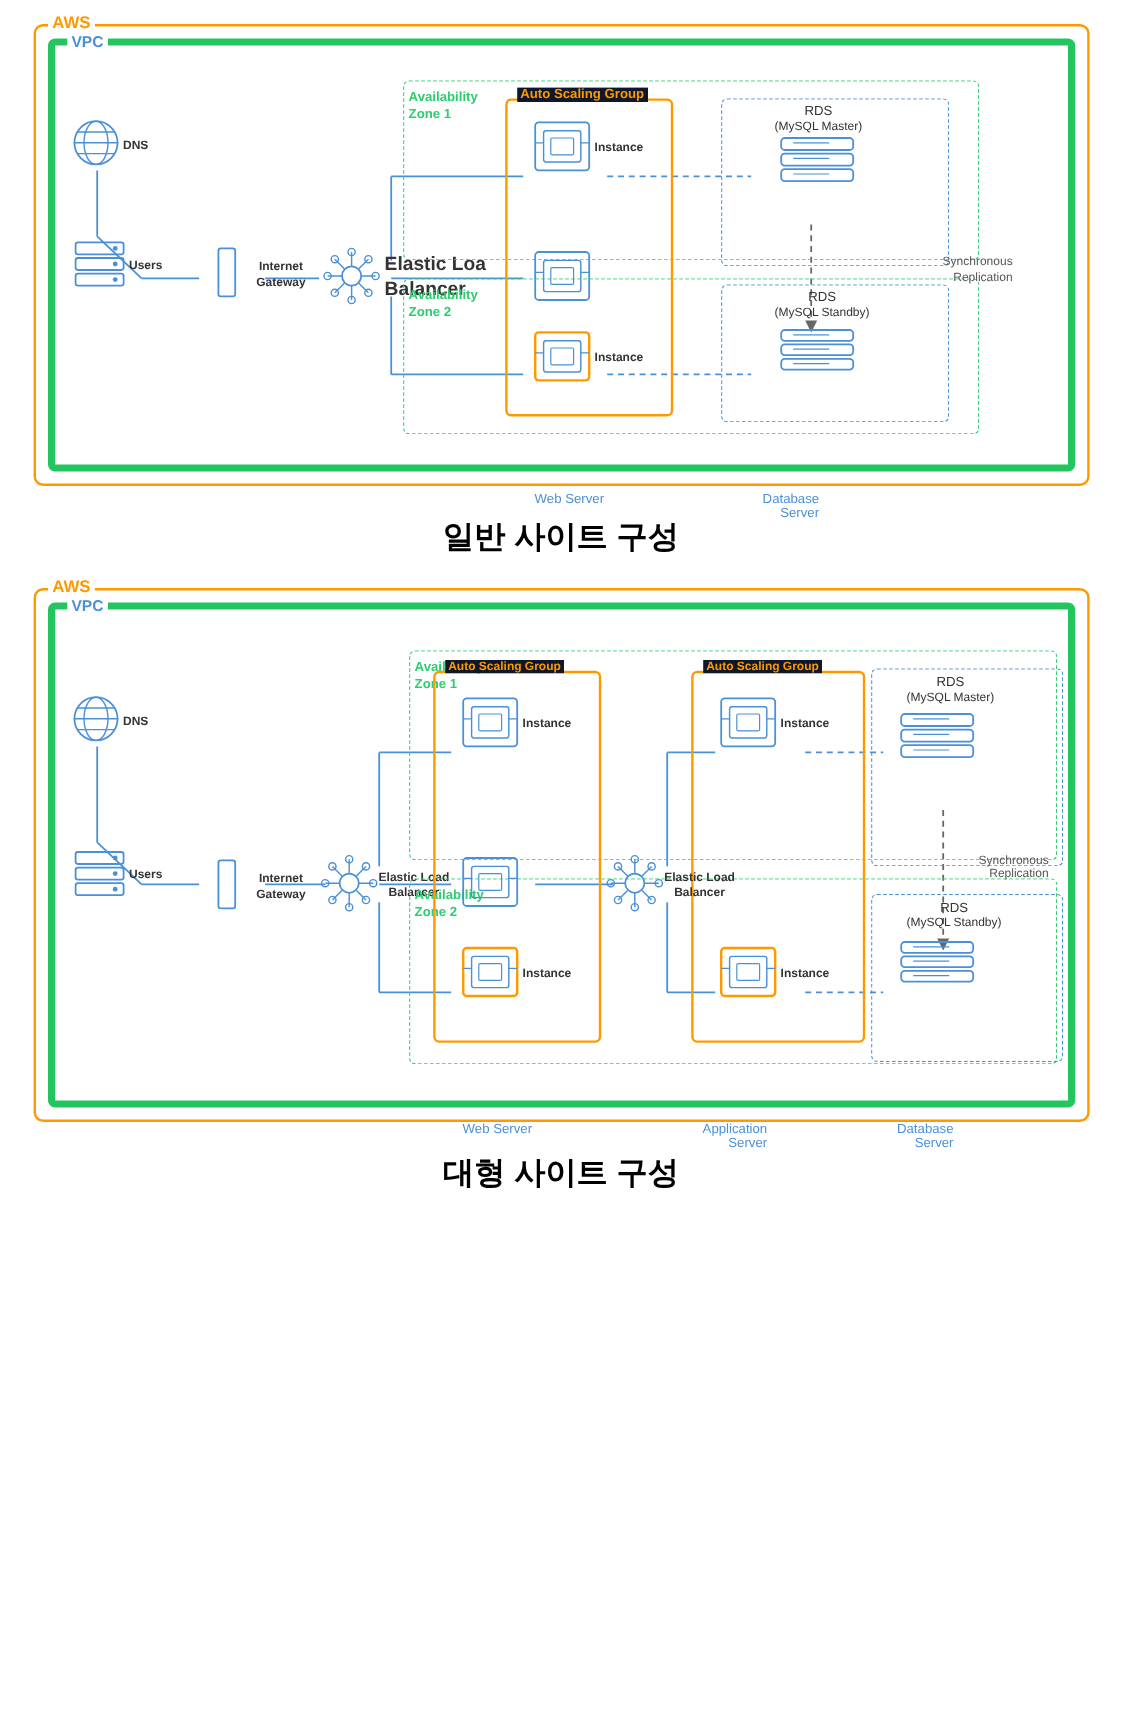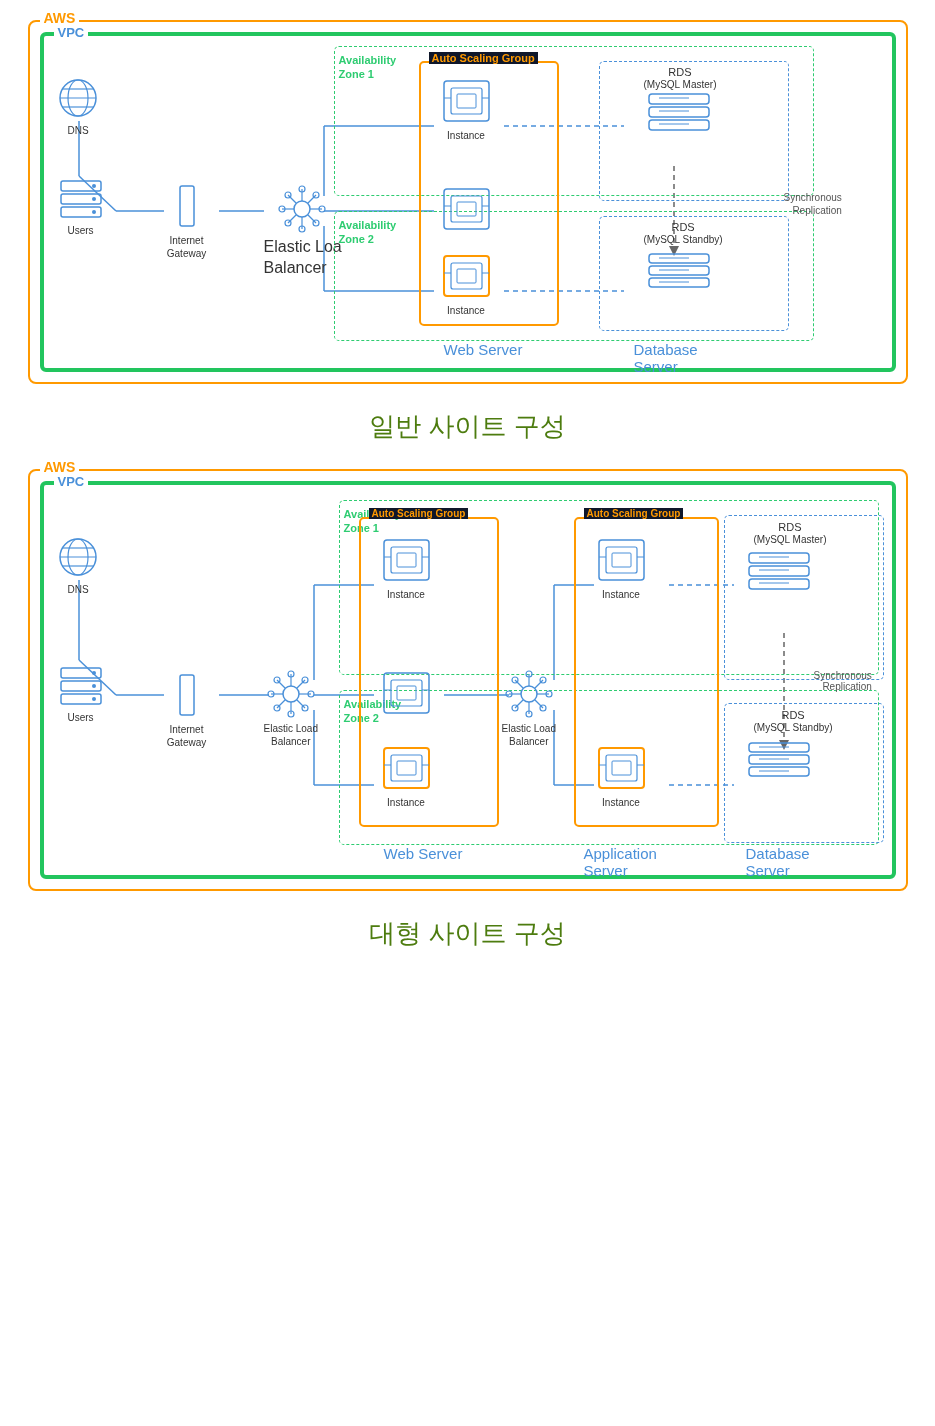--- a/index.html
+++ b/index.html
@@ -33,23 +33,23 @@
       left: 10px;
       background: #fff;
       color: #FF9900;
       font-weight: bold;
       font-size: 14px;
       padding: 0 4px;
     }
 
     
     .vpc-box {
-      border: 4px solid #22c55e;
+      border: 6px solid #22c55e;
       border-radius: 6px;
-      padding: 0 10px 10px 10px;
+      padding: 19px 10px 10px 10px;
       position: relative;
       min-height: 340px;
     }
     .vpc-label {
       position: absolute;
       top: -11px;
       left: 10px;
       background: #fff;
       color: #4A90D9;
       font-weight: bold;
@@ -100,41 +100,42 @@
       background: transparent;
     }
 
     .diagram-area {
       position: relative;
     }
 
     
     .icon-container {
       display: flex;
-      flex-direction: column;
+      flex-direction: row;
       align-items: center;
       position: absolute;
+      font-weight: bold;
     }
     .icon-label {
       font-size: 10px;
       text-align: center;
       color: #333;
       margin-top: 3px;
       line-height: 1.3;
     }
 
     
     svg { display: block; }
 
     .caption {
       text-align: center;
       font-size: 26px;
-      font-weight: normal;
+      font-weight: bold;
       margin: 15px 0 25px 0;
-      color: #4d7c0f;
+      color: #000000;
     }
 
     
     .connector-svg {
       position: absolute;
       top: 0;
       left: 0;
       pointer-events: none;
     }
 
@@ -142,22 +143,23 @@
       position: absolute;
       font-size: 10px;
       color: #555;
       text-align: right;
       line-height: 1.3;
     }
     .server-label {
       position: absolute;
       bottom: 4px;
       color: #4A90D9;
-      font-size: 15px;
-      text-align: left;
+      font-size: 11px;
+      text-align: right;
+      margin-top: 48px;
     }
   </style>
 </head>
 <body>
 
 <div class="diagram-container">
   <div class="aws-box">
     <span class="aws-label">AWS</span>
     <div class="vpc-box">
       <span class="vpc-label">VPC</span>

